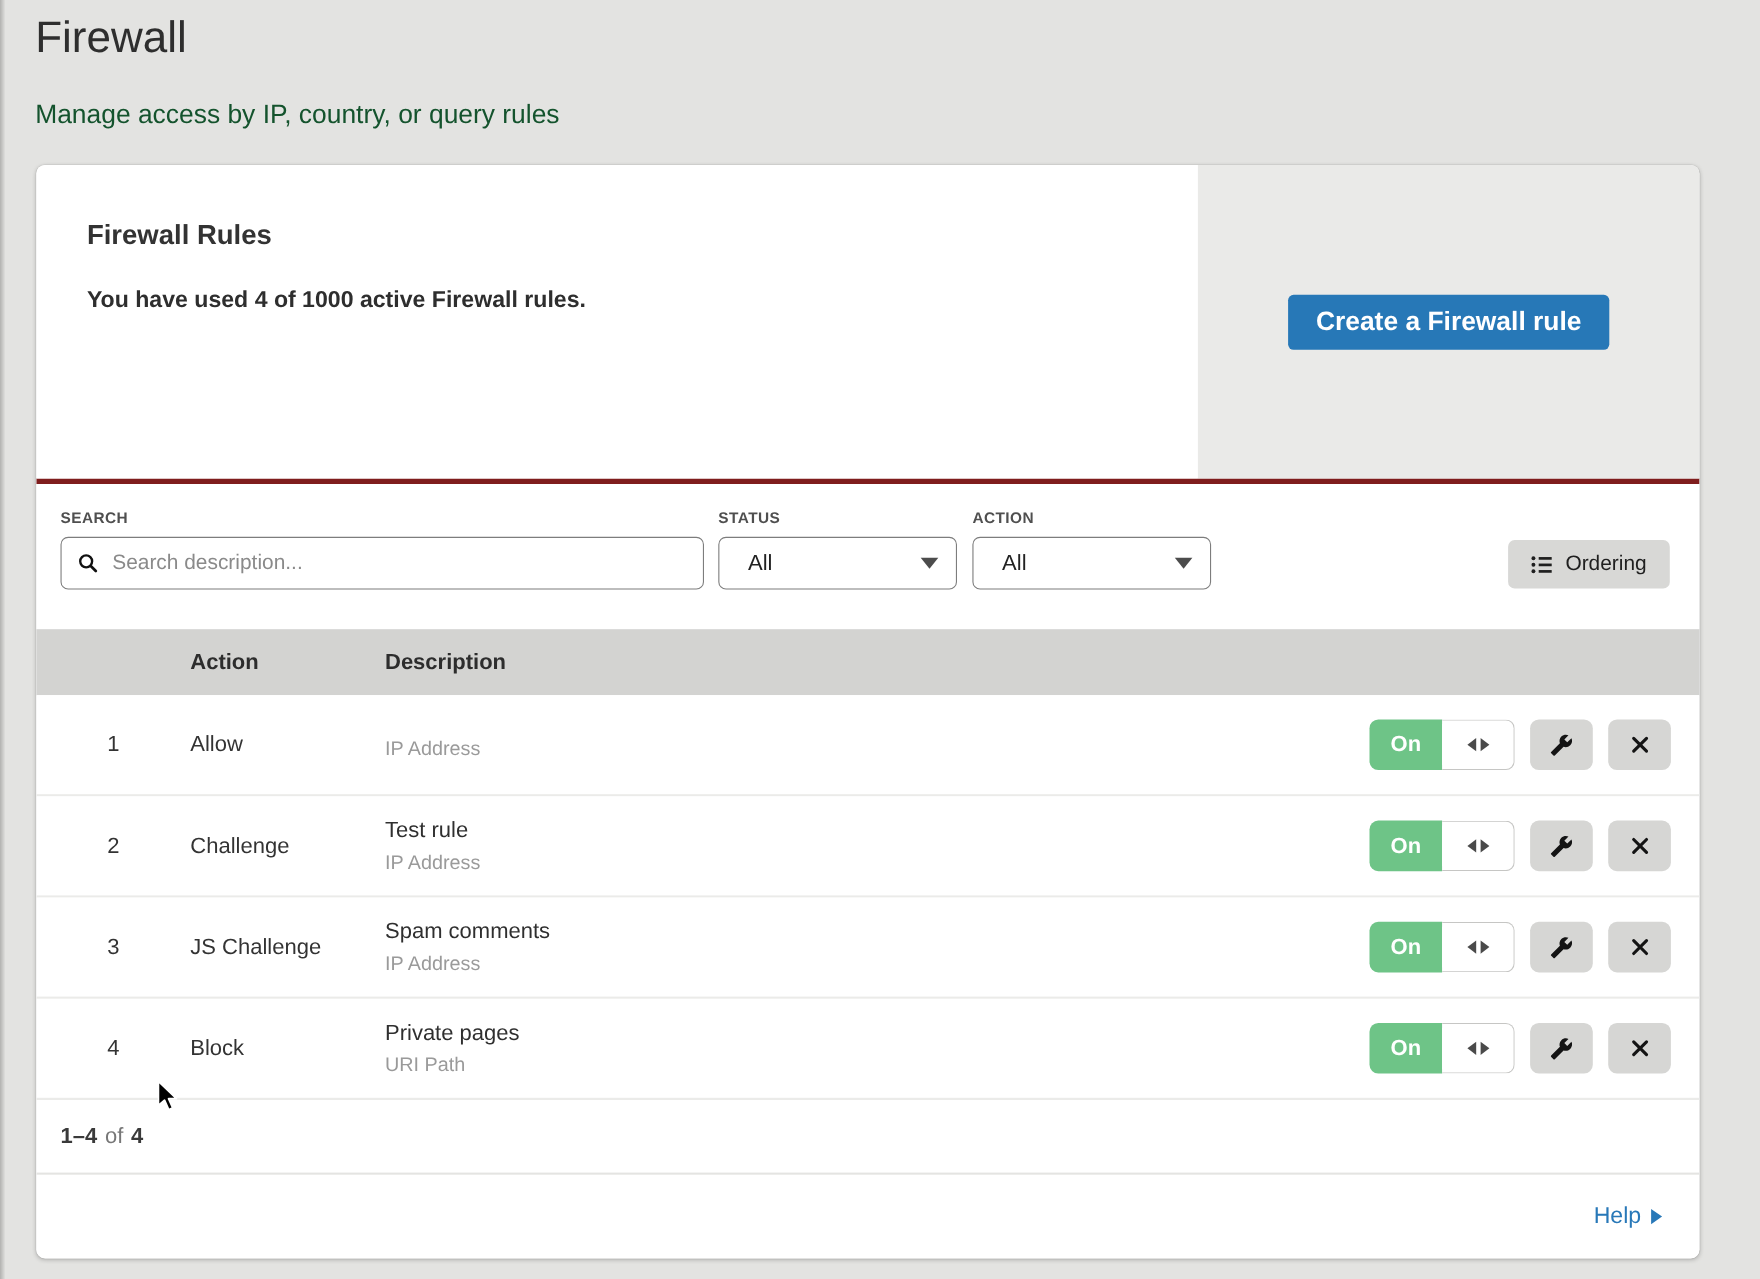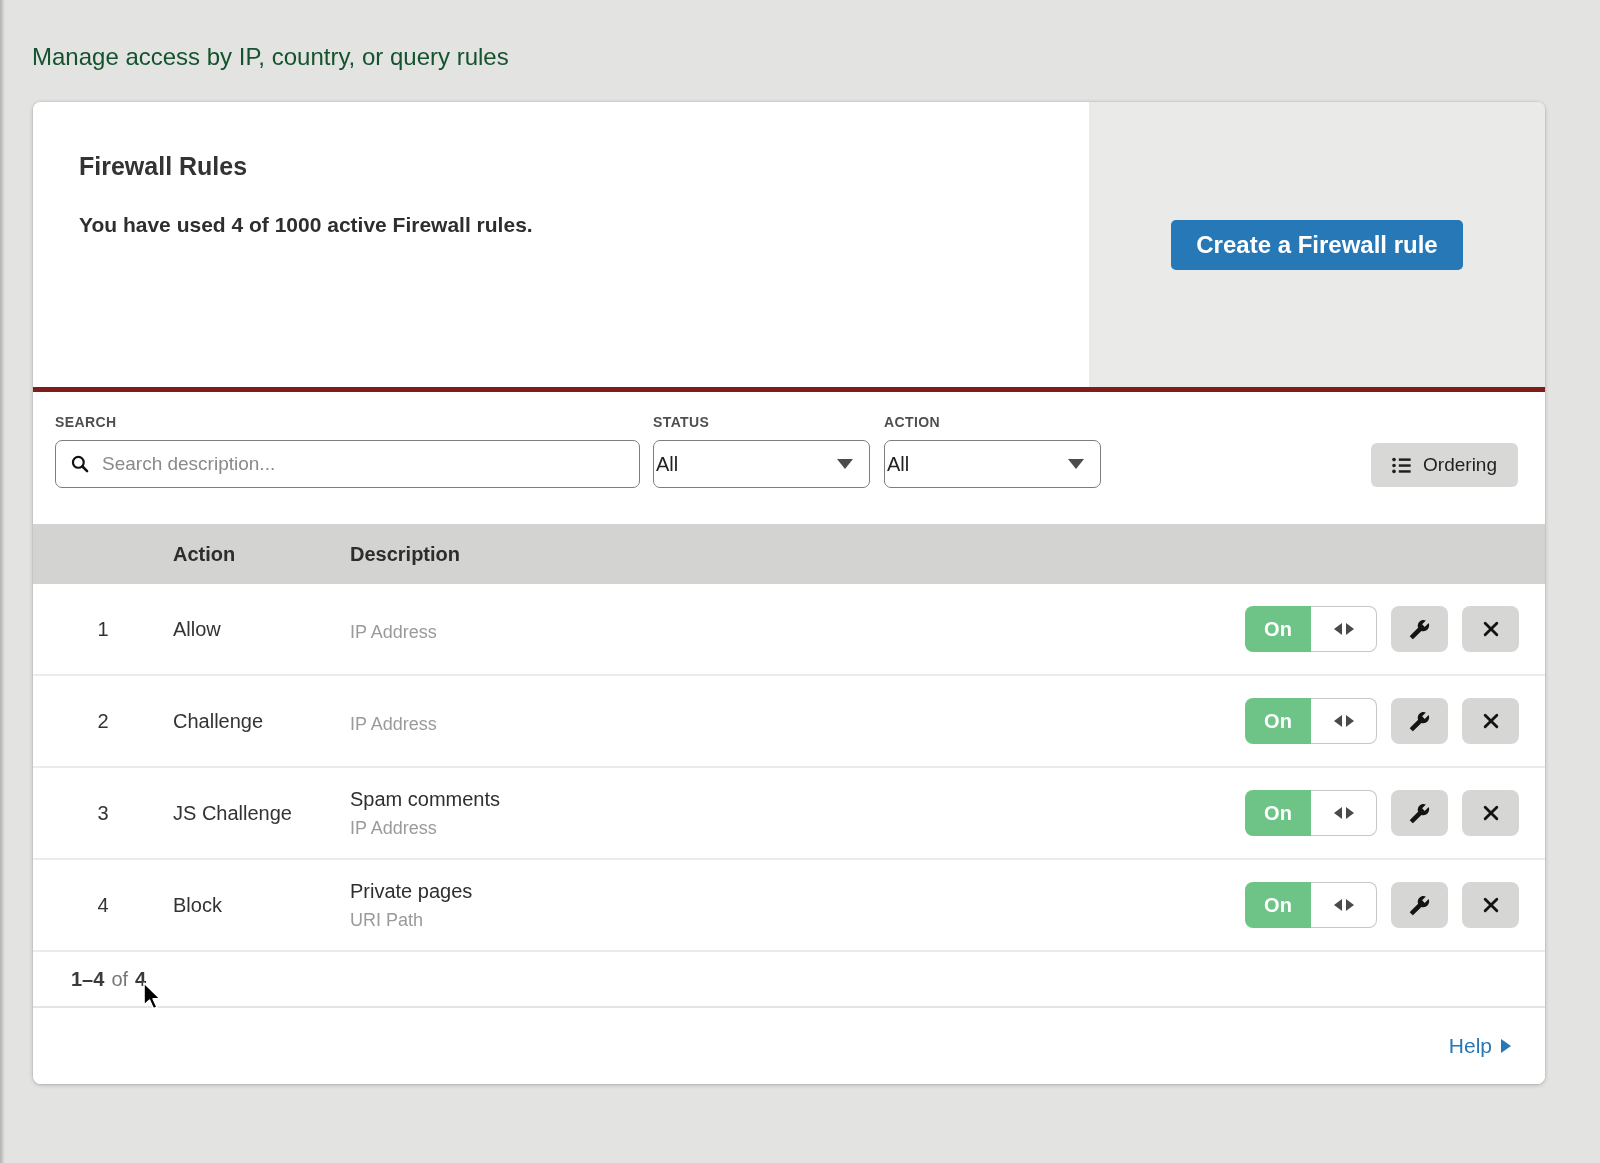--- a/index.html
+++ b/index.html
@@ -59,21 +59,21 @@
   .search-input {
     border:none; outline:none; flex:1; margin-left:12px;
     font-family:"Liberation Sans", sans-serif; font-size:19px; color:#333; background:transparent;
   }
   .search-input::placeholder { color:#8a8a8a; }
   .select-wrap { width:217px; margin-left:13px; }
   .select-wrap.action { margin-left:14px; }
   .select-box {
     height:48px; border:1.5px solid #7d7d7d; border-radius:7px; background:#fff;
     display:flex; align-items:center; justify-content:space-between;
-    padding:0 16px 0 2px; cursor:pointer;
+    padding:0 16px 0 26px; cursor:pointer;
   }
   .select-value { font-size:20px; color:#222; }
   .caret {
     width:0; height:0;
     border-left:8px solid transparent; border-right:8px solid transparent;
     border-top:10px solid #4c4c4c;
   }
   .ordering-wrap { margin-left:auto; padding-top:29px; }
   .btn-ordering {
     height:44px; background:#d8d8d6; border:none; border-radius:6px;
@@ -113,21 +113,21 @@
   }
   .tri-l { width:0;height:0; border-top:6px solid transparent; border-bottom:6px solid transparent; border-right:8px solid #4a4a4a; }
   .tri-r { width:0;height:0; border-top:6px solid transparent; border-bottom:6px solid transparent; border-left:8px solid #4a4a4a; }
   .icon-btn {
     width:57px; height:46px; background:#d6d6d4; border:none; border-radius:8px;
     display:flex; align-items:center; justify-content:center; cursor:pointer;
   }
 
   
   .pagination {
-    height:56px; display:flex; align-items:center; padding-left:38px;
+    height:68px; display:flex; align-items:center; padding-left:22px;
     font-size:20px; border-bottom:2px solid #e4e4e2; background:#fff;
   }
   .pg-bold { font-weight:700; color:#3a3a3a; }
   .pg-of { color:#777; margin:0 7px; font-weight:400; }
   .card-footer {
     height:76px; display:flex; align-items:center; justify-content:flex-end;
     padding-right:34px; background:#fff;
   }
   .help-link {
     display:flex; align-items:center; gap:9px; text-decoration:none;
@@ -138,20 +138,21 @@
     border-top:7px solid transparent; border-bottom:7px solid transparent;
     border-left:10px solid #2878b8;
   }
 
   .mouse-cursor { position:absolute; left:143px; top:982px; pointer-events:none; }
 </style>
 </head>
 <body>
 
 <div class="page-header">
+  <h1 class="page-title">Firewall</h1>
   <div class="page-subtitle">Manage access by IP, country, or query rules</div>
 </div>
 
 <div class="card">
 
   <div class="card-top">
     <div class="intro">
       <h2 class="intro-heading">Firewall Rules</h2>
       <p class="intro-usage">You have used 4 of 1000 active Firewall rules.</p>
     </div>
@@ -235,20 +236,21 @@
             <path d="M5 5 19 19 M19 5 5 19" stroke="#141414" stroke-width="3.4" stroke-linecap="round" fill="none"></path>
           </svg>
       </button>
     </div>
   </div>
 
   <div class="rule-row">
     <div class="cell-num rule-num">2</div>
     <div class="cell-action rule-action">Challenge</div>
     <div class="cell-desc">
+      <div class="desc-main">Test rule</div>
       <div class="desc-sub">IP Address</div>
     </div>
     <div class="row-controls">
       <div class="toggle">
         <span class="toggle-on">On</span>
         <span class="toggle-off">
             <i class="tri-l"></i>
             <i class="tri-r"></i>
           </span>
       </div>

